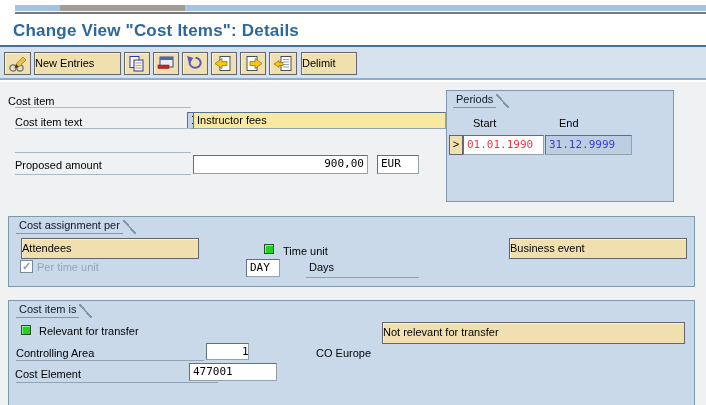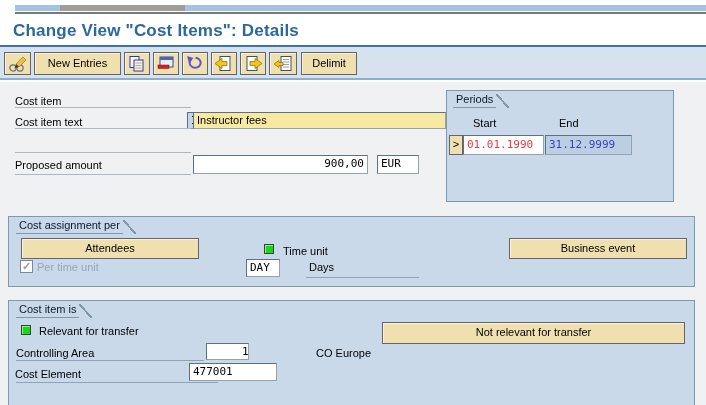--- a/index.html
+++ b/index.html
@@ -13,21 +13,21 @@
   .topbar-gray { left:60px; top:5px; width:125px; height:6px; background:#A09E96; }
   .topbar-line { left:15px; top:12px; width:691px; height:2px; background:#77797B; }
 
   
   .page-title { left:13px; top:21px; font-size:17px; font-weight:bold; color:#2B689D; letter-spacing:0.2px; }
   .title-rule { left:0; top:45px; width:706px; height:2px; background:#3F71AC; }
 
   
   .toolbar { left:0; top:47px; width:706px; height:33px; background:#D7E2EF; border-bottom:2px solid #8FAECF; }
   .btn { position:absolute; top:5px; height:23px; background:#F0E0B0; border:1px solid #62666C;
-         font-size:11px; color:#000; text-align:center; line-height:20px; cursor:default;
+         font-size:11px; color:#000; text-align:left; line-height:20px; cursor:default;
          box-shadow:inset 1px 1px 0 #FAF2DA; }
   .iconbtn { display:flex; align-items:center; justify-content:center; }
 
   
   .content-bg { left:0; top:82px; width:706px; height:323px; background:#EFF1F3; }
   .lbl { position:absolute; font-size:11px; color:#000; white-space:nowrap; }
   .ul  { position:absolute; height:1px; background:#AEB8C2; }
   .field { position:absolute; border:1px solid #5E7183; border-bottom-color:#93A2AF; border-right-color:#93A2AF;
            background:#fff; font-family:"DejaVu Sans Mono", monospace; font-size:11px; color:#000;
            padding:1px 3px; white-space:nowrap; overflow:hidden; }
@@ -113,21 +113,21 @@
         <rect x="8" y="1.5" width="10" height="14" fill="#fff" stroke="#44505C"></rect>
         <path d="M10 4.5 h6 M10 7 h6 M10 9.5 h6 M10 12 h6" stroke="#8A96A4" stroke-width="0.9" fill="none"></path>
         <polygon points="1,9 6,5.5 6,7.5 10,7.5 10,10.5 6,10.5 6,12.5" fill="#F5C518" stroke="#8A6A00" stroke-width="0.7"></polygon>
       </svg>
     </div>
     <div class="btn" style="left:301px; width:56px;">Delimit</div>
   </div>
 
   <div class="abs content-bg"></div>
 
-  <div class="lbl" style="left:15px; top:95px;">Cost item</div>
+  <div class="lbl" style="left:8px; top:95px;">Cost item</div>
   <div class="ul" style="left:15px; top:107px; width:176px;"></div>
   <div class="field ro-key" style="left:187px; top:92px; width:86px; height:17px;margin-top:20px;">INSTRUCT</div>
 
   <div class="lbl" style="left:15px; top:116px;">Cost item text</div>
   <div class="ul" style="left:15px; top:128px; width:176px;"></div>
   <div class="field req sans" style="left:193px; top:112px; width:253px; height:17px;">Instructor fees</div>
 
   <div class="ul" style="left:15px; top:152px; width:176px;"></div>
 
   <div class="lbl" style="left:15px; top:159px;">Proposed amount</div>

